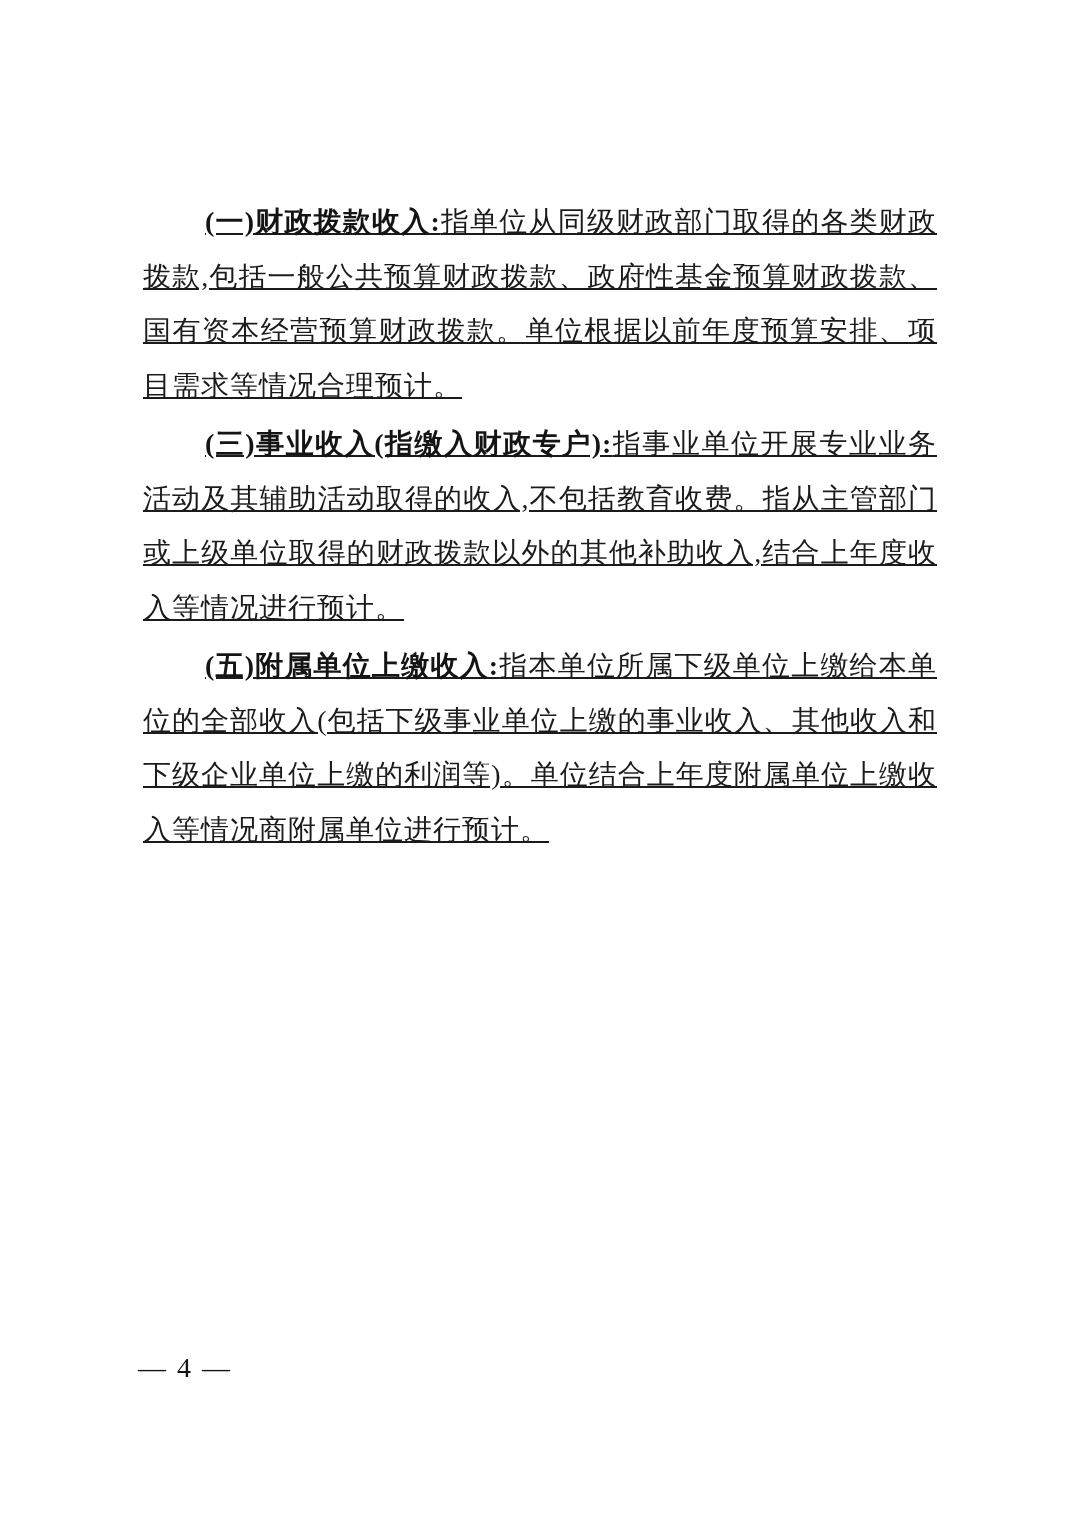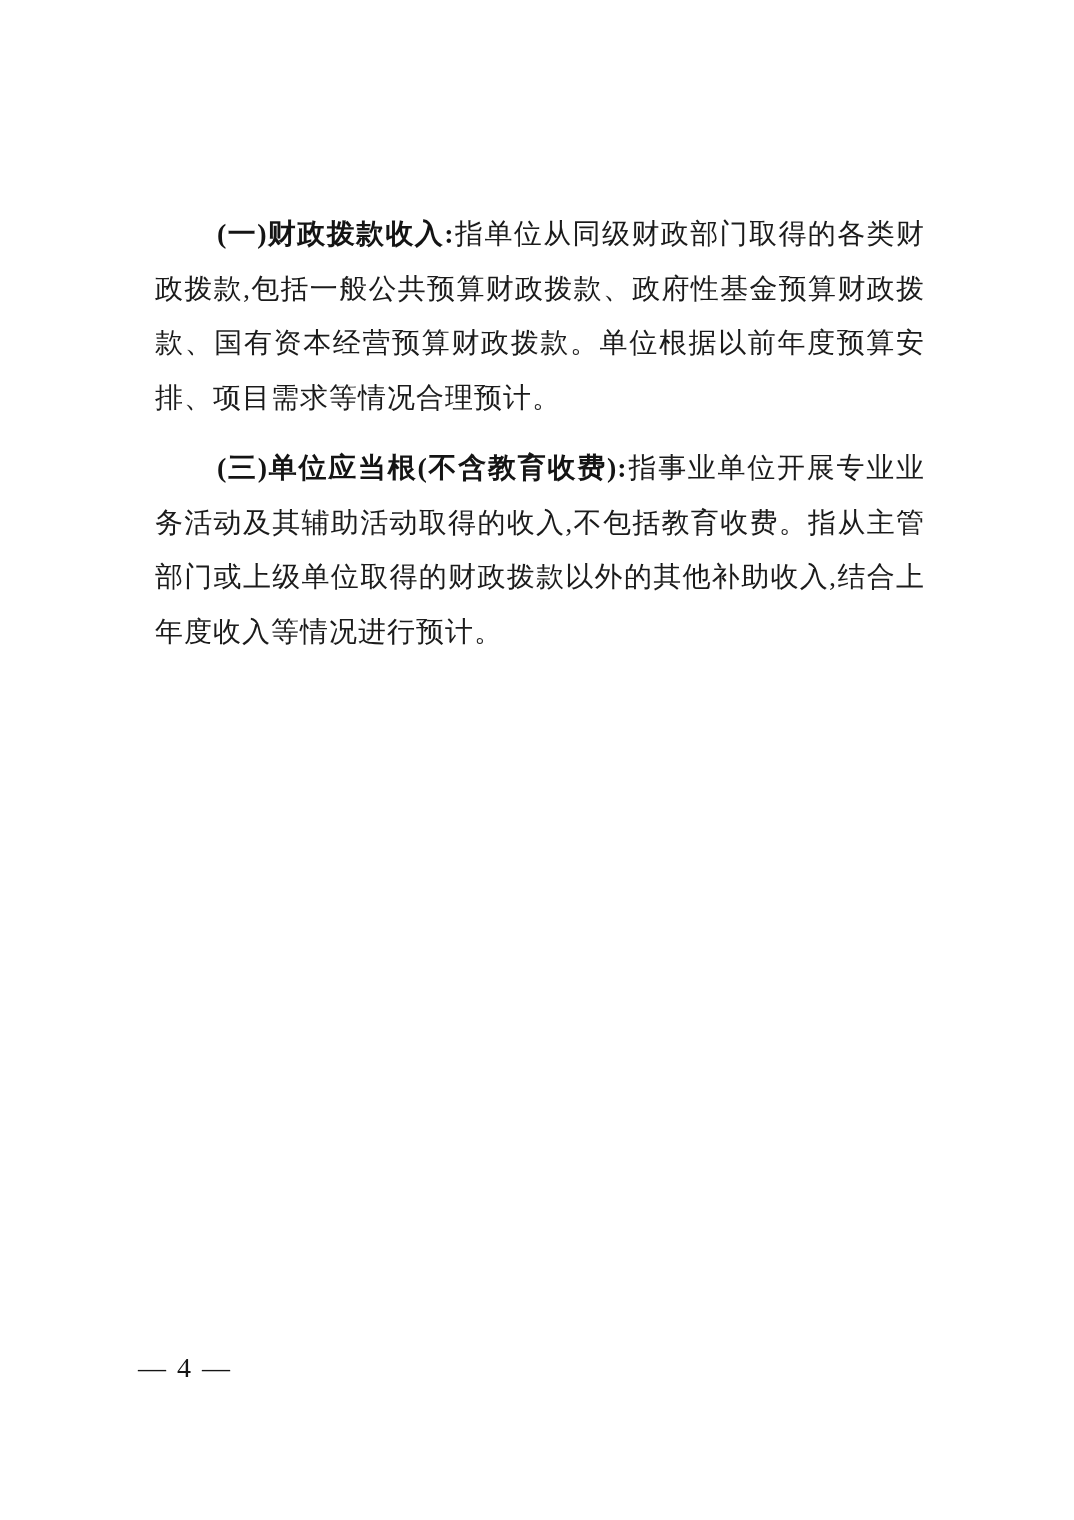--- a/index.html
+++ b/index.html
@@ -16,28 +16,29 @@
     font-family: "Liberation Serif", "DejaVu Serif", serif;
     color: #1b1b1b;
   }
   .content {
     position: absolute;
     left: 139px;
     top: 191px;
     width: 802px;
   }
   .para {
-    margin: 16px;
+    margin: 4px;
     padding: 0;
     font-size: 28px;
     line-height: 54.5px;
     letter-spacing: 1px;
     text-align: justify;
     text-indent: 62px;
     word-break: break-all;
+    text-decoration: underline;
   }
   .para .head {
     font-weight: 700;
     color: #141414;
   }
   .para .body {
     font-weight: 400;
   }
   .page-number {
     position: absolute;
@@ -51,21 +52,22 @@
 </style>
 </head>
 <body>
 
 <div class="page">
   <div class="content">
 
     <p class="para"><span class="head">(一)财政拨款收入:</span><span class="body">指单位从同级财政部门取得的各类财政拨款,包括一般公共预算财政拨款、政府性基金预算财政拨款、国有资本经营预算财政拨款。单位根据以前年度预算安排、项目需求等情况合理预计。</span></p>
 
 
-    <p class="para"><span class="head">(三)单位应当根(不含教育收费):</span><span class="body">指事业单位开展专业业务活动及其辅助活动取得的收入,不包括教育收费。指从主管部门或上级单位取得的财政拨款以外的其他补助收入,结合上年度收入等情况进行预计。</span></p>
+    <p class="para"><span class="head">(三)事业收入(指缴入财政专户):</span><span class="body">指事业单位开展专业业务活动及其辅助活动取得的收入,不包括教育收费。指从主管部门或上级单位取得的财政拨款以外的其他补助收入,结合上年度收入等情况进行预计。</span></p>
 
 
+    <p class="para"><span class="head">(五)附属单位上缴收入:</span><span class="body">指本单位所属下级单位上缴给本单位的全部收入(包括下级事业单位上缴的事业收入、其他收入和下级企业单位上缴的利润等)。单位结合上年度附属单位上缴收入等情况商附属单位进行预计。</span></p>
 
 
   </div>
 
   <div class="page-number">— 4 —</div>
 </div>
 
 </body></html>

